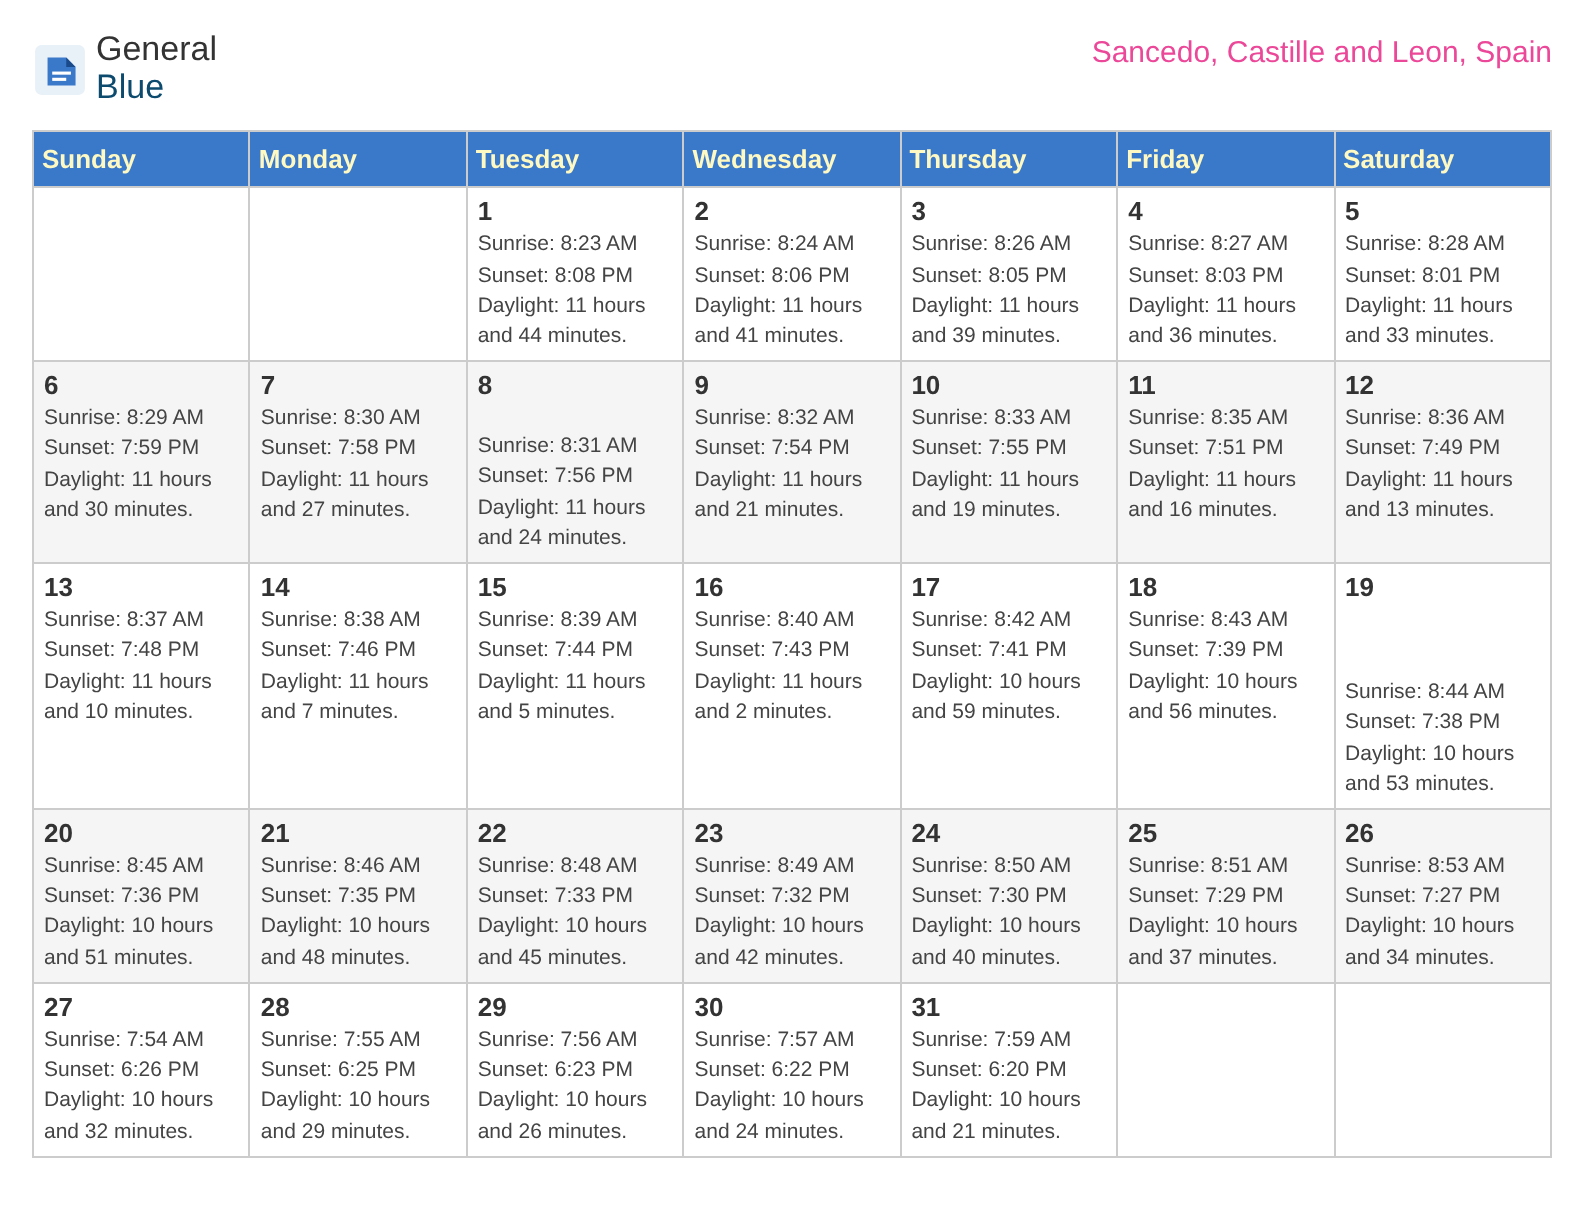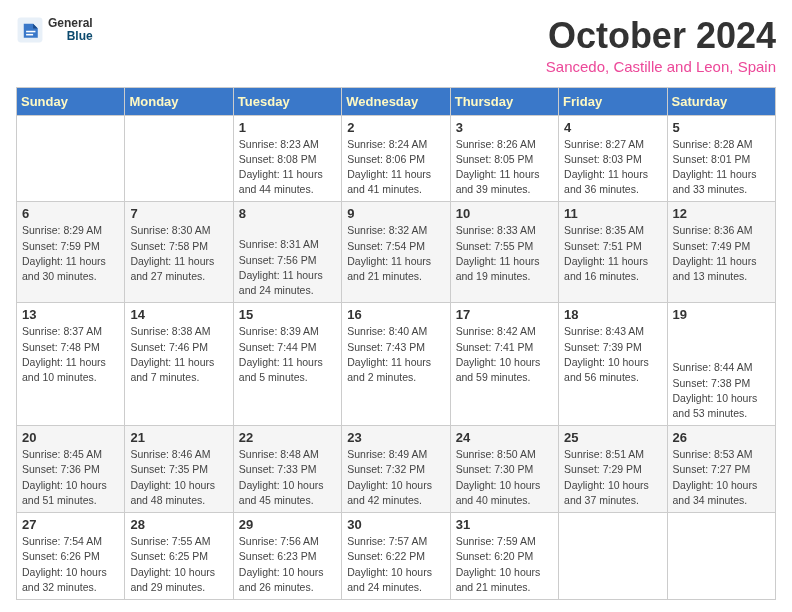--- a/index.html
+++ b/index.html
@@ -15,25 +15,24 @@
       justify-content: space-between;
       align-items: flex-start;
       margin-bottom: 12px;
     }
     .logo {
       display: flex;
       align-items: center;
       gap: 4px;
     }
     .logo-text {
-      font-size: 12px;
-      font-weight: bold;
+      font-size: 17px;
+      font-weight: normal;
       color: #333;
       line-height: 1.1;
-      text-align: right;
     }
     .logo-icon {
       width: 28px;
       height: 28px;
     }
     .title-block {
       text-align: right;
     }
     .month-title {
       font-size: 36px;
@@ -98,21 +97,20 @@
       <polygon points="22,10 28,16 22,16" fill="#1a4a8a"></polygon>
       <rect x="13" y="19" width="12" height="2" fill="#fff"></rect>
       <rect x="13" y="23" width="9" height="2" fill="#fff"></rect>
     </svg>
     <div class="logo-text">
       <div>General</div>
       <div style="color:#0c4a6e;">Blue</div>
     </div>
   </div>
   <div class="title-block">
-    <div class="month-title">October 2024</div>
     <div class="location-title">Sancedo, Castille and Leon, Spain</div>
   </div>
 </div>
 
 <table>
   <thead>
     <tr>
     <th>Sunday</th>
         <th>Monday</th>
         <th>Tuesday</th>

